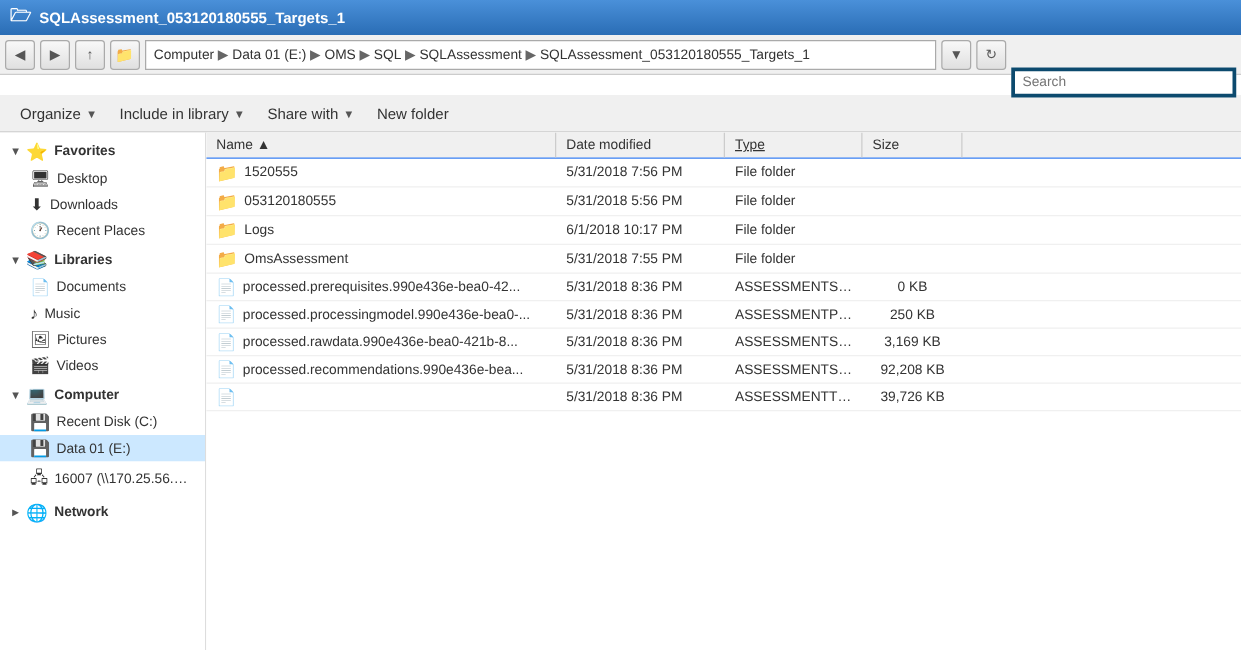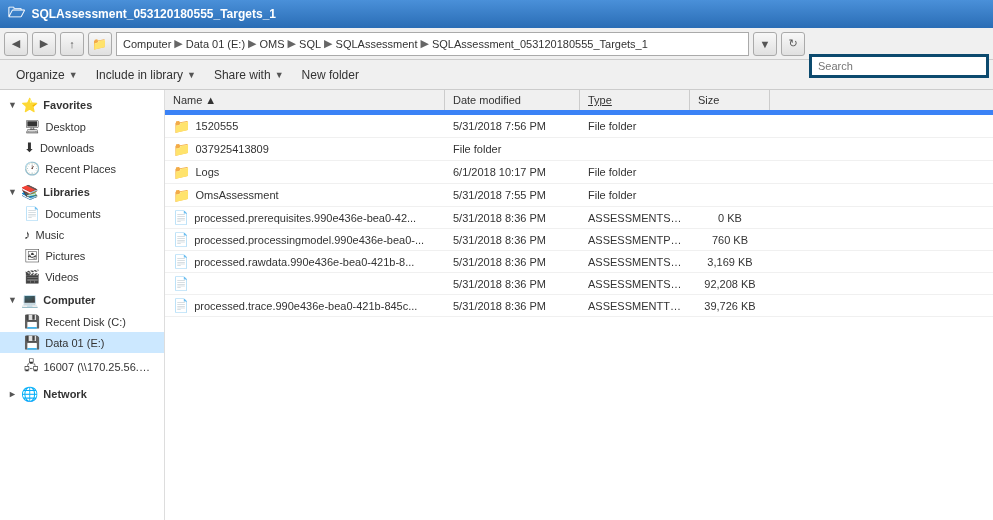--- a/index.html
+++ b/index.html
@@ -76,20 +76,21 @@
 
     
     .action-bar {
       background: #f0f0f0;
       border-bottom: 1px solid #ccc;
       height: 30px;
       display: flex;
       align-items: center;
       padding: 0 8px;
       gap: 2px;
+      margin-top: 16px;
     }
     .action-btn {
       background: transparent;
       border: none;
       padding: 3px 8px;
       cursor: pointer;
       font-size: 12px;
       color: #333;
       display: flex;
       align-items: center;
@@ -139,21 +140,21 @@
 
     
     .file-list {
       flex: 1;
       overflow-y: auto;
       background: #fff;
     }
     .file-list-header {
       display: flex;
       background: #f0f0f0;
-      border-bottom: 5px solid #3b82f6;
+      border-bottom: 1px solid #3b82f6;
       position: sticky;
       top: 0;
     }
     .col-header {
       padding: 4px 8px;
       font-size: 11px;
       font-weight: normal;
       color: #333;
       border-right: 1px solid #ccc;
       cursor: pointer;
@@ -350,22 +351,23 @@
       <span class="folder-icon">📁</span>
       <span>1520555</span>
     </div>
     <div class="file-cell date">5/31/2018 7:56 PM</div>
     <div class="file-cell type">File folder</div>
     <div class="file-cell size"></div>
   </div>
         <div class="file-row">
     <div class="file-cell name">
       <span class="folder-icon">📁</span>
-      <span>037925413809</span>
-    </div>
+      <span>053120180555</span>
+    </div>
+    <div class="file-cell date">5/31/2018 5:56 PM</div>
     <div class="file-cell type">File folder</div>
     <div class="file-cell size"></div>
   </div>
         <div class="file-row">
     <div class="file-cell name">
       <span class="folder-icon">📁</span>
       <span>Logs</span>
     </div>
     <div class="file-cell date">6/1/2018 10:17 PM</div>
     <div class="file-cell type">File folder</div>
@@ -389,43 +391,43 @@
     <div class="file-cell type">ASSESSMENTSQLRE...</div>
     <div class="file-cell size">0 KB</div>
   </div>
         <div class="file-row">
     <div class="file-cell name">
       <span class="file-icon">📄</span>
       <span>processed.processingmodel.990e436e-bea0-...</span>
     </div>
     <div class="file-cell date">5/31/2018 8:36 PM</div>
     <div class="file-cell type">ASSESSMENTPM File</div>
-    <div class="file-cell size">760 KB</div>
+    <div class="file-cell size">250 KB</div>
   </div>
         <div class="file-row">
     <div class="file-cell name">
       <span class="file-icon">📄</span>
       <span>processed.rawdata.990e436e-bea0-421b-8...</span>
     </div>
     <div class="file-cell date">5/31/2018 8:36 PM</div>
     <div class="file-cell type">ASSESSMENTSQLR...</div>
     <div class="file-cell size">3,169 KB</div>
   </div>
         <div class="file-row">
     <div class="file-cell name">
       <span class="file-icon">📄</span>
+      <span>processed.recommendations.990e436e-bea...</span>
     </div>
     <div class="file-cell date">5/31/2018 8:36 PM</div>
     <div class="file-cell type">ASSESSMENTSQLRE...</div>
     <div class="file-cell size">92,208 KB</div>
   </div>
         <div class="file-row">
     <div class="file-cell name">
       <span class="file-icon">📄</span>
-      <span>processed.trace.990e436e-bea0-421b-845c...</span>
     </div>
     <div class="file-cell date">5/31/2018 8:36 PM</div>
     <div class="file-cell type">ASSESSMENTTRAC...</div>
     <div class="file-cell size">39,726 KB</div>
   </div>
       </div>
   </div>
 </div>
 
 </body></html>

